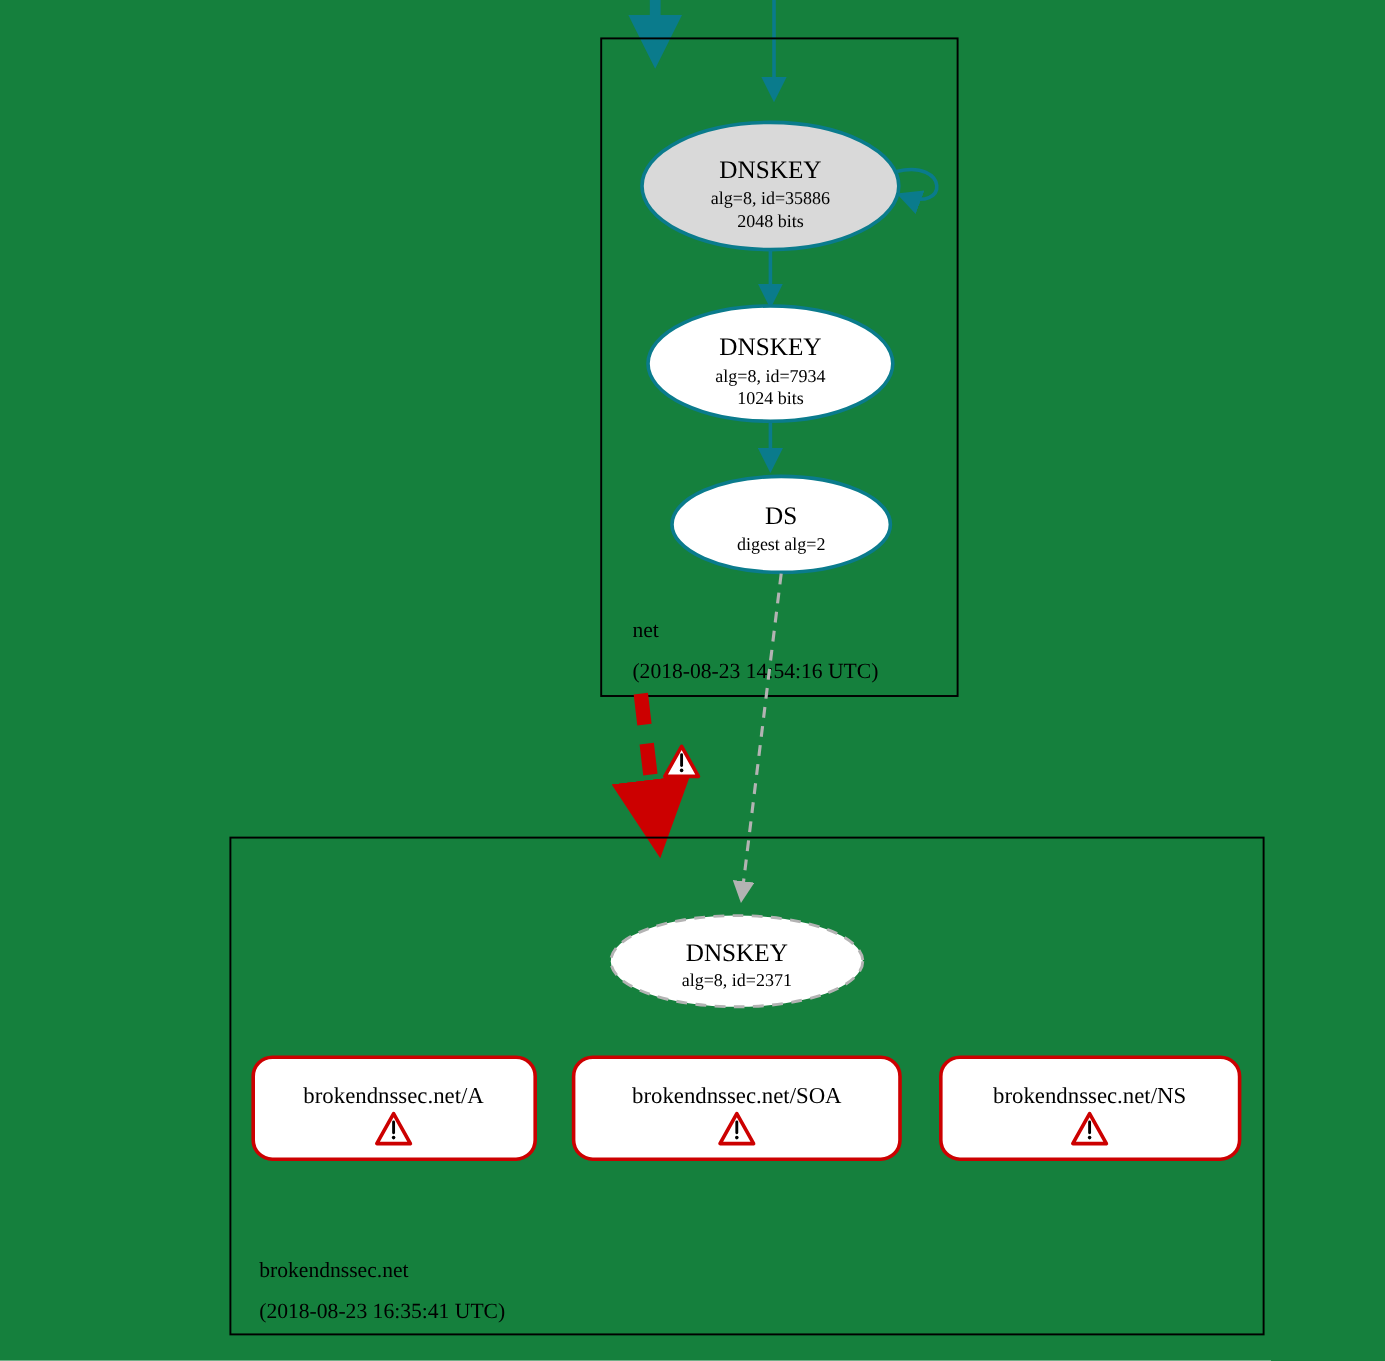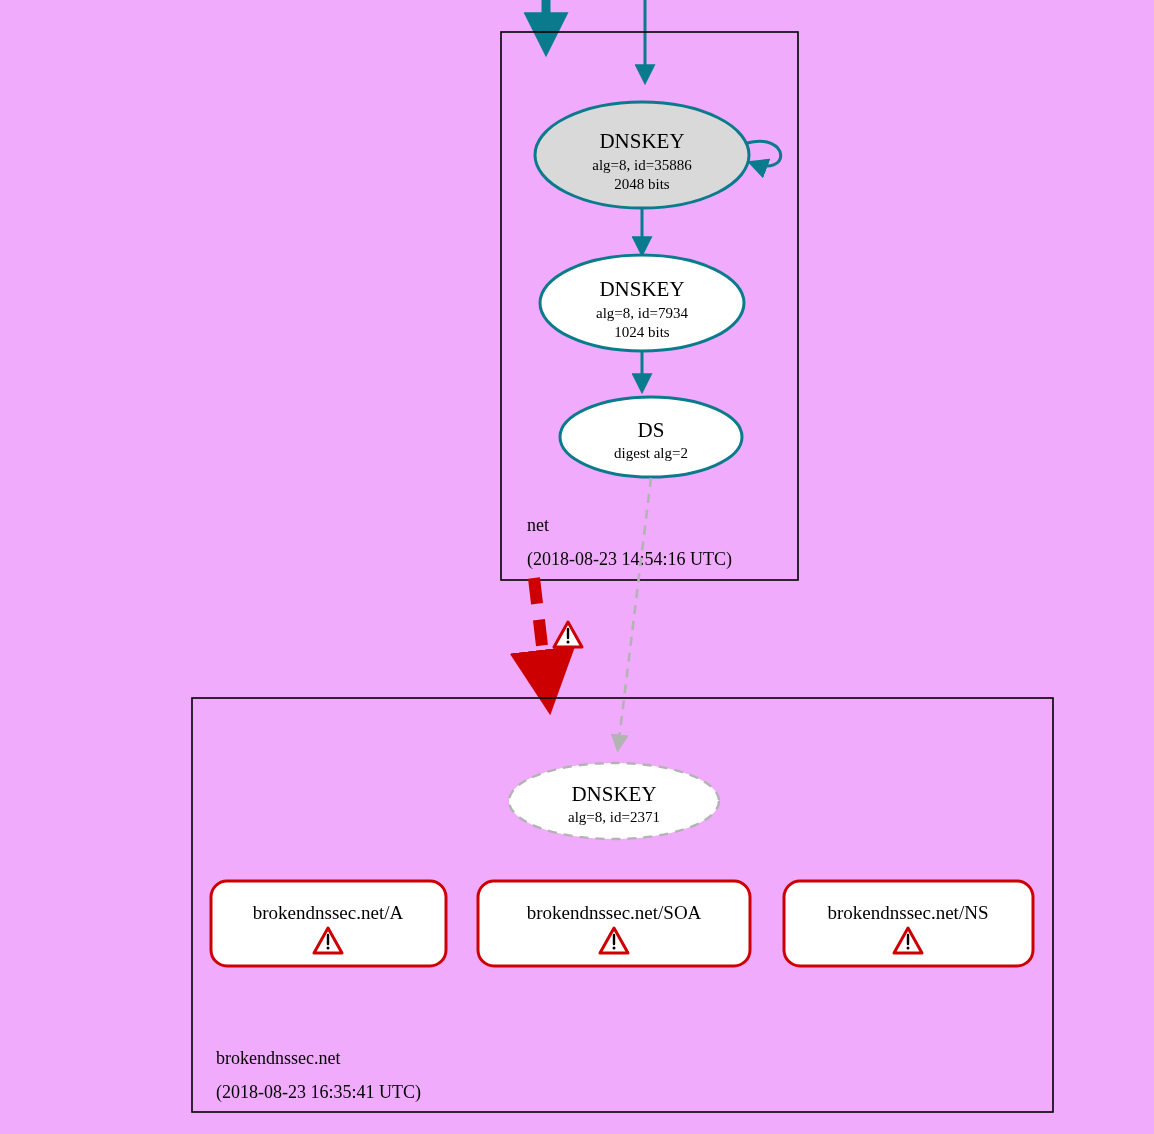--- a/index.html
+++ b/index.html
@@ -9,21 +9,21 @@
   }
   body {
     font-family: "Liberation Serif", serif;
     color: #000000;
   }
   #canvas {
     position: relative;
     width: 1154px;
     height: 1134px;
     overflow: hidden;
-    background: #f0abfc;
+    background: #15803d;
   }
   svg.layer {
     position: absolute;
     left: 0;
     top: 0;
     width: 1154px;
     height: 1134px;
     pointer-events: none;
   }
   svg.layer * { pointer-events: auto; }

